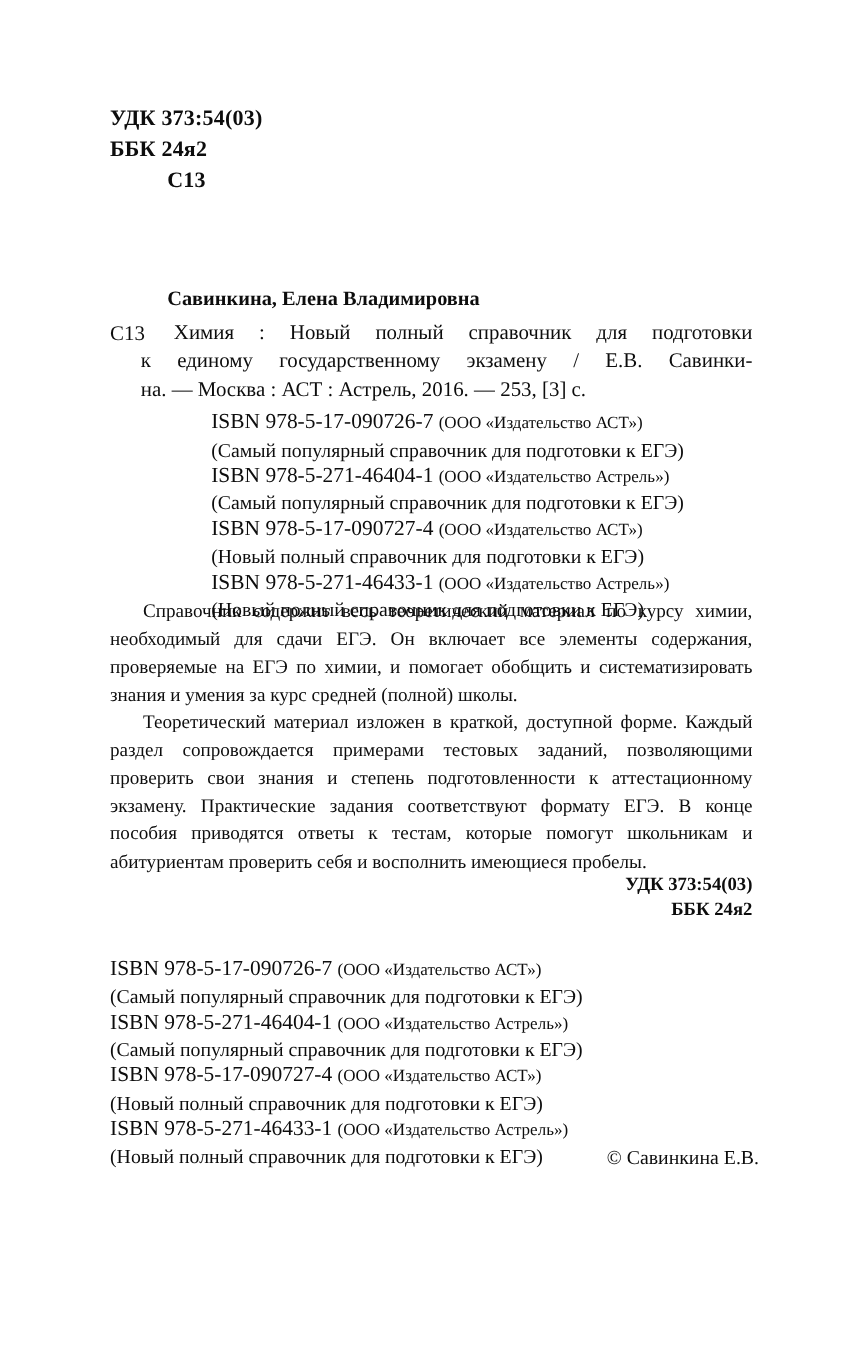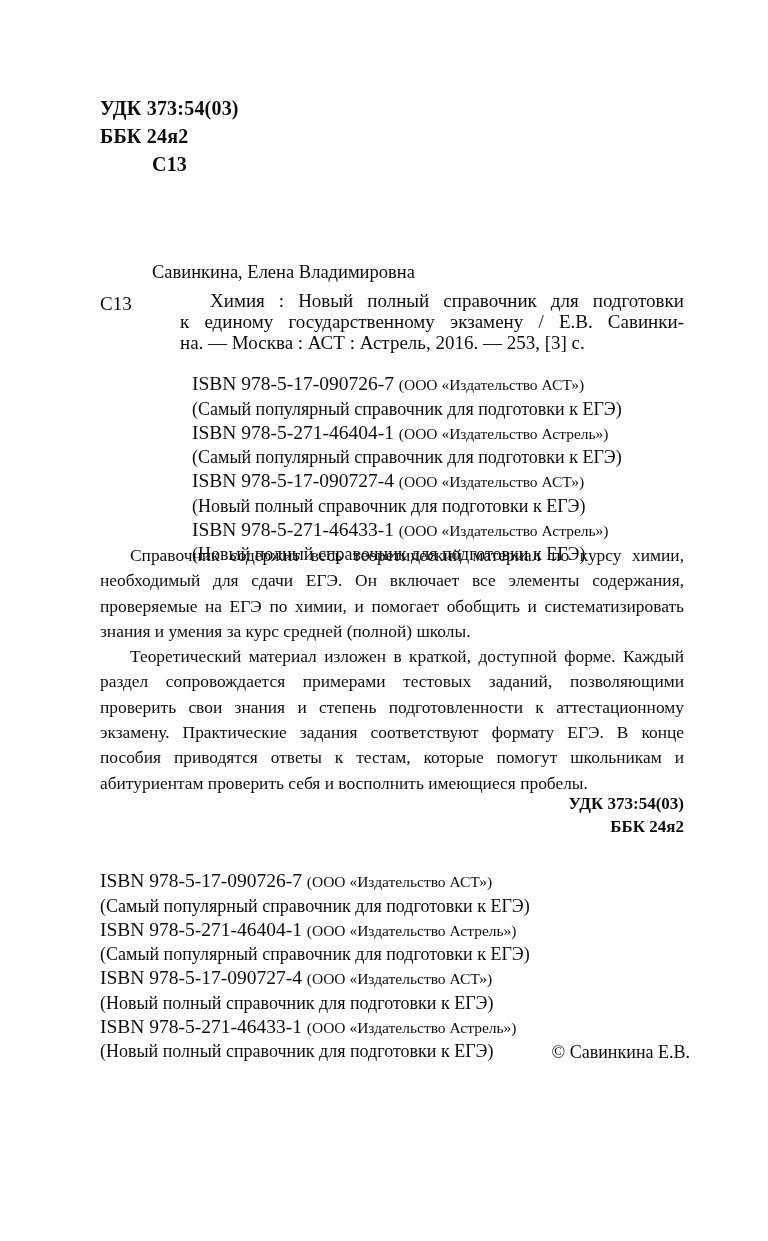--- a/index.html
+++ b/index.html
@@ -37,41 +37,41 @@
   .udk-block .code-line.indent { padding-left: 52px; }
 
   
   .record {
     position: absolute;
     left: 100px;
     top: 260px;
     width: 584px;
   }
   .record .author {
-    font-weight: normal;
+    font-weight: bold;
     font-size: 18.5px;
     line-height: 24px;
     margin-left: 52px;
     white-space: nowrap;
   }
   .record .desc-wrap {
     position: relative;
     margin-top: 6px;
   }
   .record .shelfmark {
     position: absolute;
     left: 0;
     top: 0;
     font-size: 19px;
     line-height: 28px;
   }
   .record .description {
-    margin-left: 80px;
+    margin-left: 28px;
     font-size: 19px;
-    line-height: 21px;
+    line-height: 26px;
     text-align: justify;
     text-indent: 30px;
     hyphens: manual;
   }
   .record .description .nobr { white-space: nowrap; }
 
   
   .isbn-group-top {
     position: absolute;
     left: 192px;

